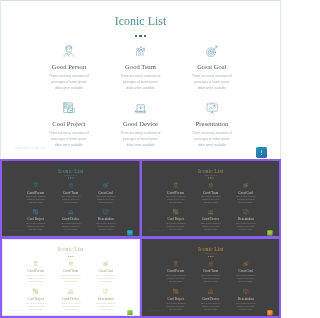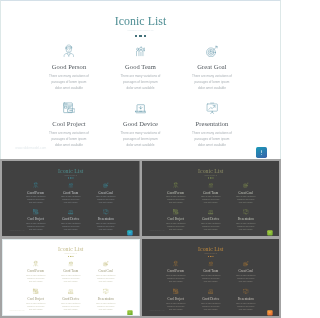--- a/index.html
+++ b/index.html
@@ -1,19 +1,19 @@
 <!DOCTYPE html>
 <html><head>
 <meta charset="utf-8">
 <title>Iconic List</title>
 <style>
 *{margin:0;padding:0;box-sizing:border-box}
 html,body{width:281px;height:318px;overflow:hidden;background:#ffffff;
   font-family:"Liberation Serif",serif;}
-.page{position:relative;width:281px;height:318px;background:#a3a3a3;}
+.page{position:relative;width:281px;height:318px;background:#8b5cf6;}
 
 
 .slide{position:absolute;overflow:hidden;}
 .canvas{position:absolute;left:0;top:0;width:281px;height:159px;transform-origin:0 0;}
 
 .sl-title{position:absolute;left:0;right:0;top:13.6px;text-align:center;
   font-family:"Liberation Serif",serif;font-size:11.9px;letter-spacing:0.05px;line-height:14px;}
 .sl-sub{position:absolute;left:0;right:0;top:27.6px;text-align:center;
   font-family:"Liberation Sans",sans-serif;font-size:1.75px;letter-spacing:0.15px;line-height:4px;}
 .dots{position:absolute;left:0;right:0;top:34.6px;display:flex;justify-content:center;align-items:center;gap:2.1px;height:3px;}

